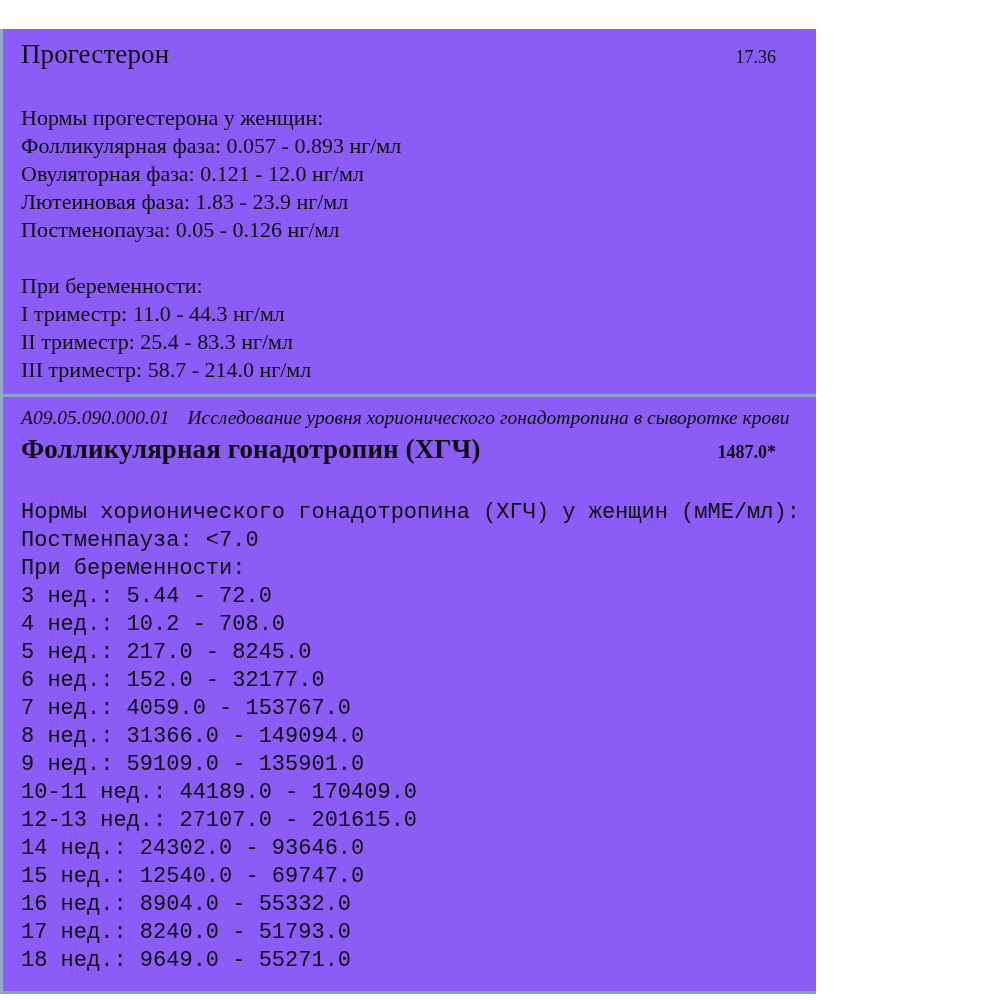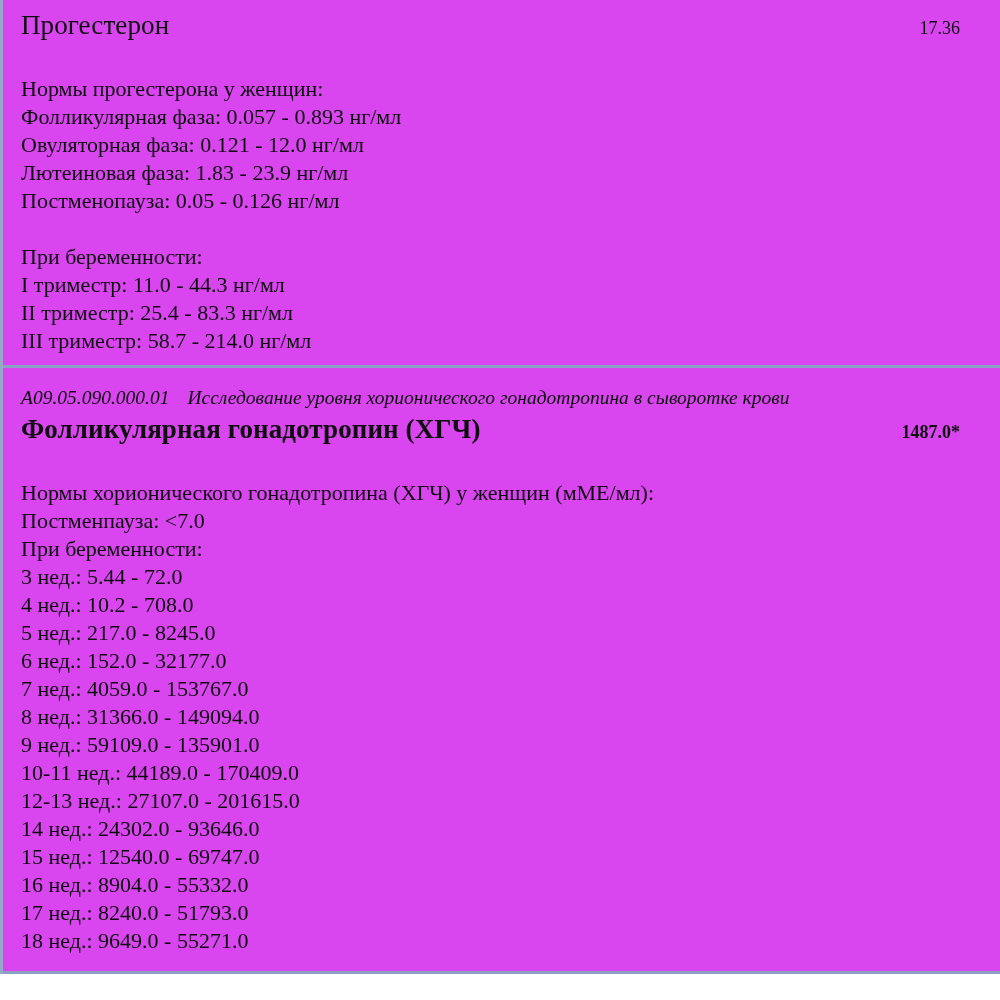--- a/index.html
+++ b/index.html
@@ -10,24 +10,25 @@
   body {
     width: 1000px;
     height: 1000px;
     font-family: "Liberation Serif", "DejaVu Serif", serif;
     color: #0d0d0d;
     overflow: hidden;
   }
 
   .report {
     position: relative;
-    width: 1000px;
+    width: 816px;
     box-sizing: border-box;
     border-left: 3px solid #95a9c8;
-    background: #d946ef;
+    background: #8b5cf6;
+    margin-top: 29px;
   }
 
   
   .section {
     padding: 0 0 0 18px;
     box-sizing: border-box;
   }
 
   .section-divider {
     border-top: 3px solid #8aa1c4;
@@ -71,42 +72,42 @@
   .analyte-value.bold {
     font-weight: bold;
   }
 
   
   .code-line {
     font-style: italic;
     font-size: 19.5px;
     line-height: 28px;
     white-space: nowrap;
-    padding-top: 16px;
+    padding-top: 7px;
   }
   .code-line .code {
     margin-right: 18px;
   }
 
   
   .norms {
     font-size: 22px;
     line-height: 28px;
   }
   .norms .line {
     white-space: nowrap;
   }
   .norms .spacer {
     height: 28px;
   }
 
   .pad-top-lg { padding-top: 30px; }
   .pad-top-sm { padding-top: 8px; }
   .pad-bottom-sm { padding-bottom: 10px; }
-  .pad-bottom-md { padding-bottom: 16px; }
+  .pad-bottom-md { padding-bottom: 16px; font-family: Liberation Mono, monospace; }
 </style>
 </head>
 <body>
 
 <div class="report">
 
   <div class="section">
 
     <div class="analyte-row pad-top-sm">
       <span class="analyte-name">Прогестерон</span>

